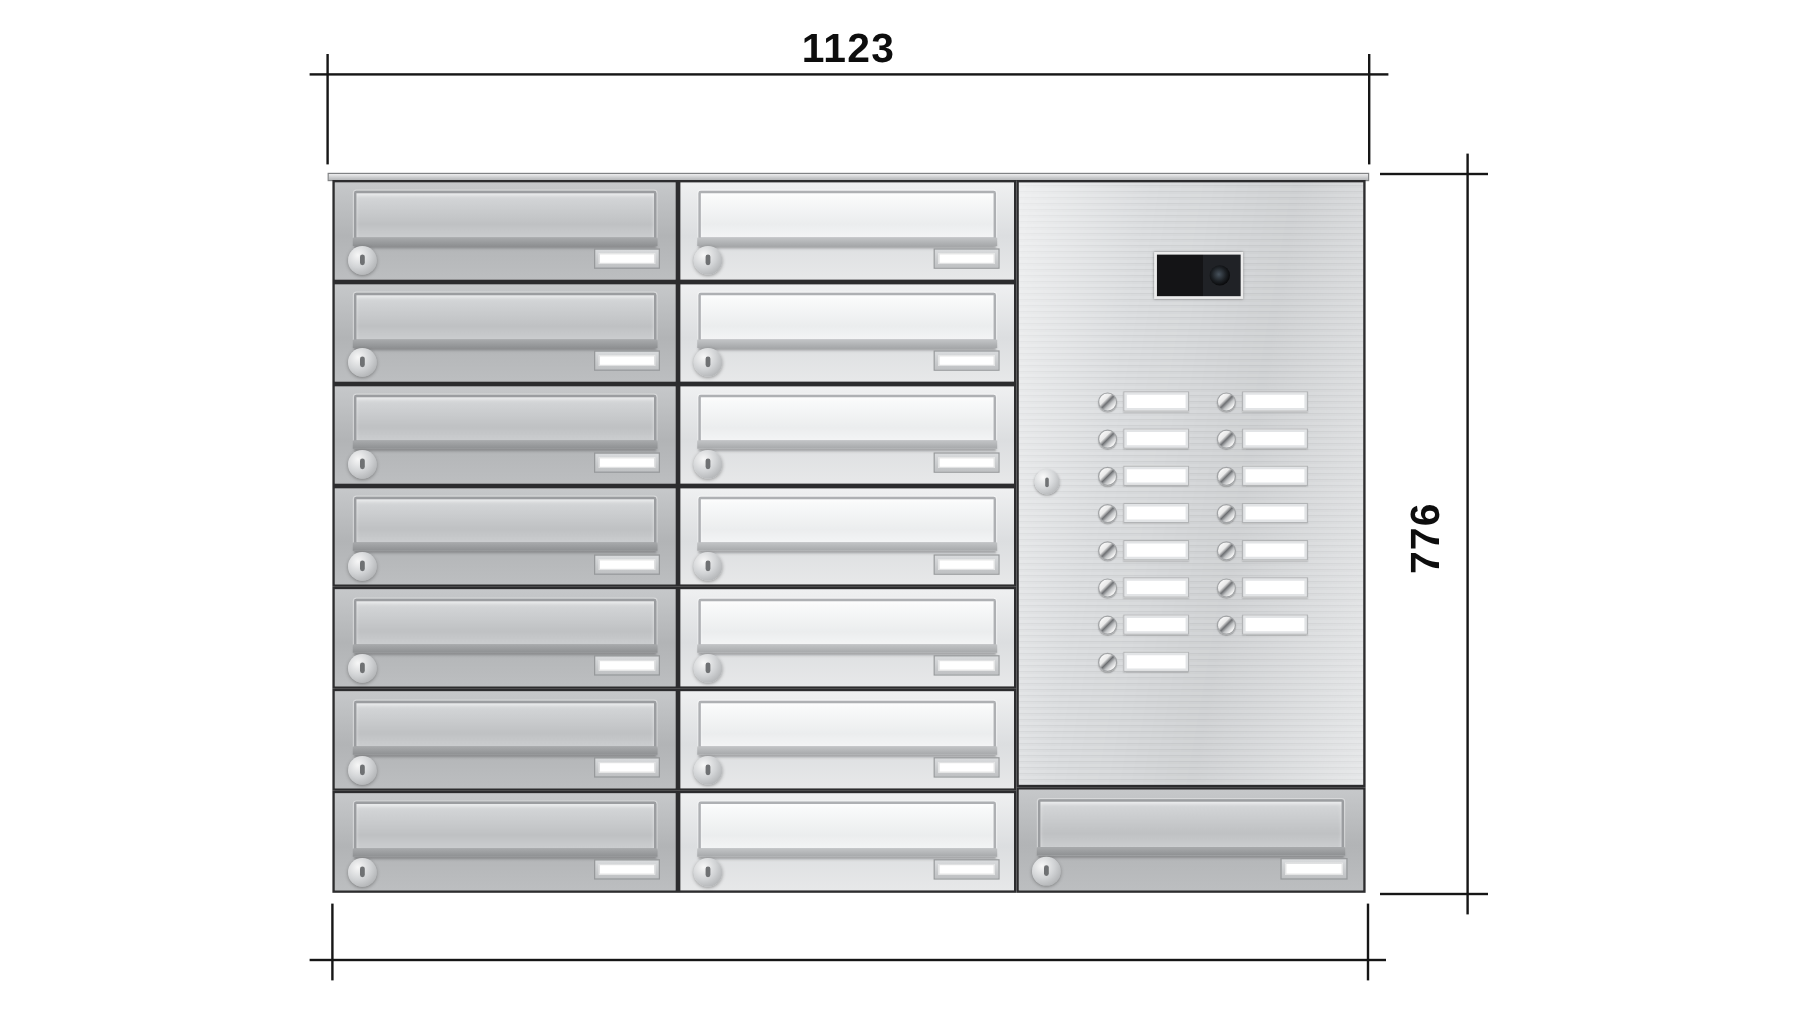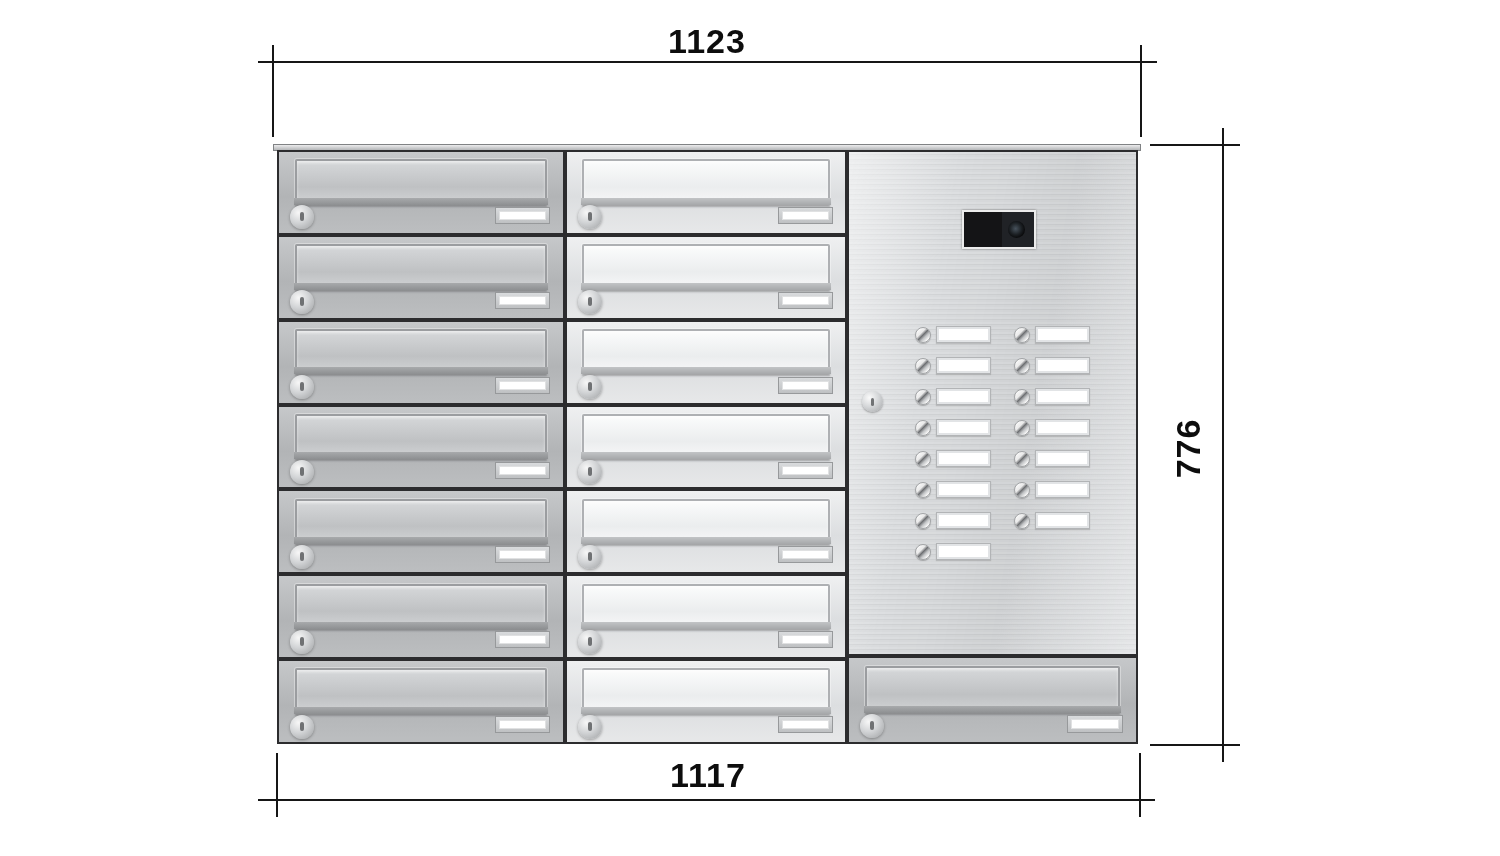--- a/index.html
+++ b/index.html
@@ -87,21 +87,20 @@
   <div class="dline" style="left:1222px;top:128px;width:2px;height:634px;"></div>
   <div class="dline" style="left:1150px;top:144px;width:90px;height:2px;"></div>
   <div class="dline" style="left:1150px;top:744px;width:90px;height:2px;"></div>
   <div class="dlabel dlabel-right">
     <span>776</span>
   </div>
 
   <div class="dline" style="left:258px;top:799px;width:897px;height:2px;"></div>
   <div class="dline" style="left:276px;top:753px;width:2px;height:64px;"></div>
   <div class="dline" style="left:1139px;top:753px;width:2px;height:64px;"></div>
-  <div class="dlabel dlabel-bottom">1117</div>
 
   <div class="top-lid"></div>
   <div class="col" id="col-left">
       <div class="mailbox">
         <div class="flap"></div>
         <div class="lock"></div>
         <div class="nameplate">
           <div class="inner"></div>
         </div>
       </div>

